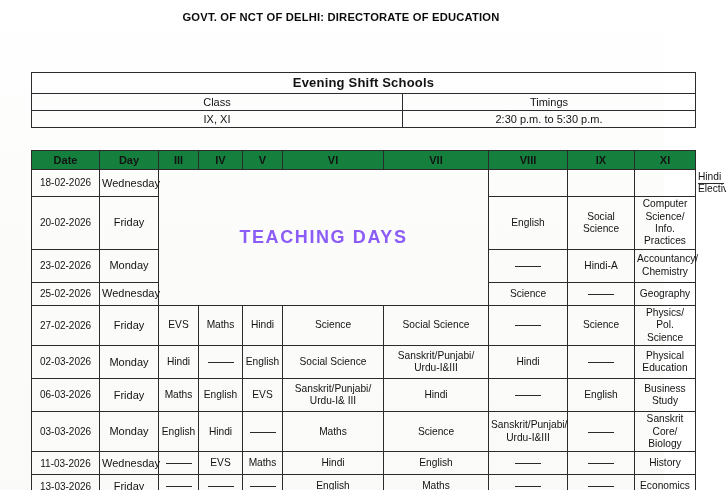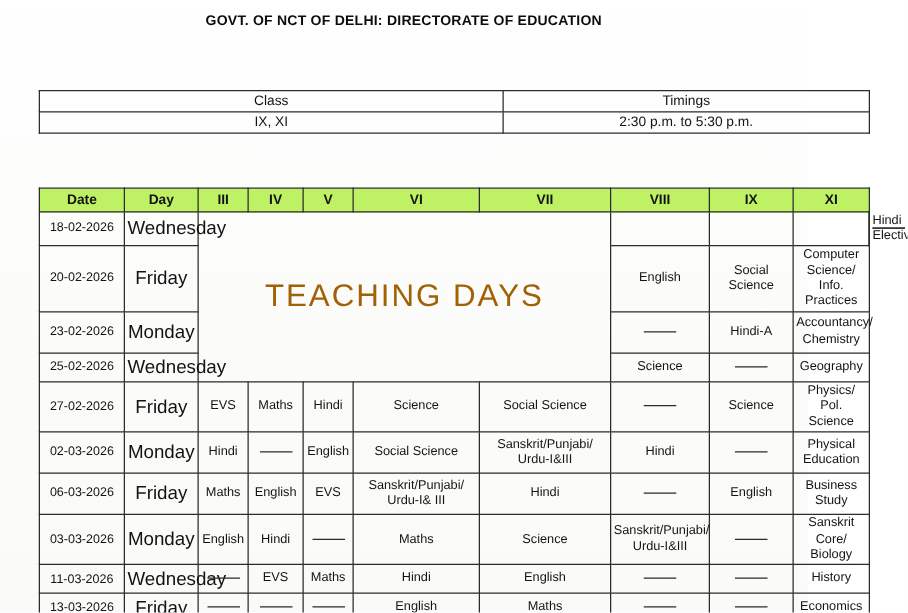--- a/index.html
+++ b/index.html
@@ -3,21 +3,21 @@
 <meta charset="utf-8">
 <style>
   html,body{margin:0;padding:0;}
   body{
     width:726px;height:490px;overflow:hidden;
     background:#ffffff;
     font-family:"Liberation Sans", sans-serif;
     color:#111;
     -webkit-font-smoothing:antialiased;
   }
-  .page{position:relative;width:646px;height:490px;background:#fdfdfd;}
+  .page{position:relative;width:646px;height:490px;background:#fdfdfd;padding-left:18px;}
   
   .page:before{
     content:"";position:absolute;inset:0;
     background:linear-gradient(180deg,#ffffff 0%,#fcfcfb 40%,#fafaf8 100%);
     pointer-events:none;
   }
   .hdr{position:relative;text-align:center;padding-top:10px;}
   .hdr .l{
     font-weight:bold;font-size:11.2px;letter-spacing:.2px;line-height:1.42;
     color:#0c0c0c;
@@ -36,28 +36,28 @@
   #info-table td{height:14px;}
   #info-table .title{
     font-size:13px;font-weight:bold;height:18px;letter-spacing:.2px;
   }
   #info-table .lbl{font-size:11px;}
 
   
   .maintbl{position:absolute;left:31px;top:150px;width:664px;}
   .maintbl table{width:664px;}
   .maintbl th{
-    font-weight:bold;font-size:11px;height:16px;background:#bef264;
+    font-weight:bold;font-size:11px;height:16px;background:#15803d;
   }
   .maintbl td{height:20px;}
   .maintbl td.tall{height:30px;}
   .maintbl td.date{font-size:10px;text-align:center;}
-  .maintbl td.day{font-size:15px;}
+  .maintbl td.day{font-size:11px;}
   .teaching{
-    font-size:25px;font-weight:normal;letter-spacing:1.6px;color:#a16207;
+    font-size:18px;font-weight:bold;letter-spacing:1.6px;color:#8b5cf6;
   }
   .dash{display:inline-block;width:26px;height:0;border-top:1.6px solid #2a2a2a;
         vertical-align:middle;}
   .two{line-height:1.22;}
 </style>
 </head>
 <body>
 
 <div class="page">
 
@@ -65,20 +65,23 @@
     <div class="l">GOVT. OF NCT OF DELHI: DIRECTORATE OF EDUCATION</div>
   </div>
 
   <div class="tblwrap">
     <table id="info-table">
       <colgroup>
           <col style="width:371px">
           <col style="width:293px">
         </colgroup>
       <tbody>
+        <tr>
+          <td class="title" colspan="2">Evening Shift Schools</td>
+        </tr>
         <tr>
           <td class="lbl">Class</td>
           <td class="lbl">Timings</td>
         </tr>
         <tr>
           <td class="lbl">IX, XI</td>
           <td class="lbl">2:30 p.m. to 5:30 p.m.</td>
         </tr>
       </tbody>
     </table>

